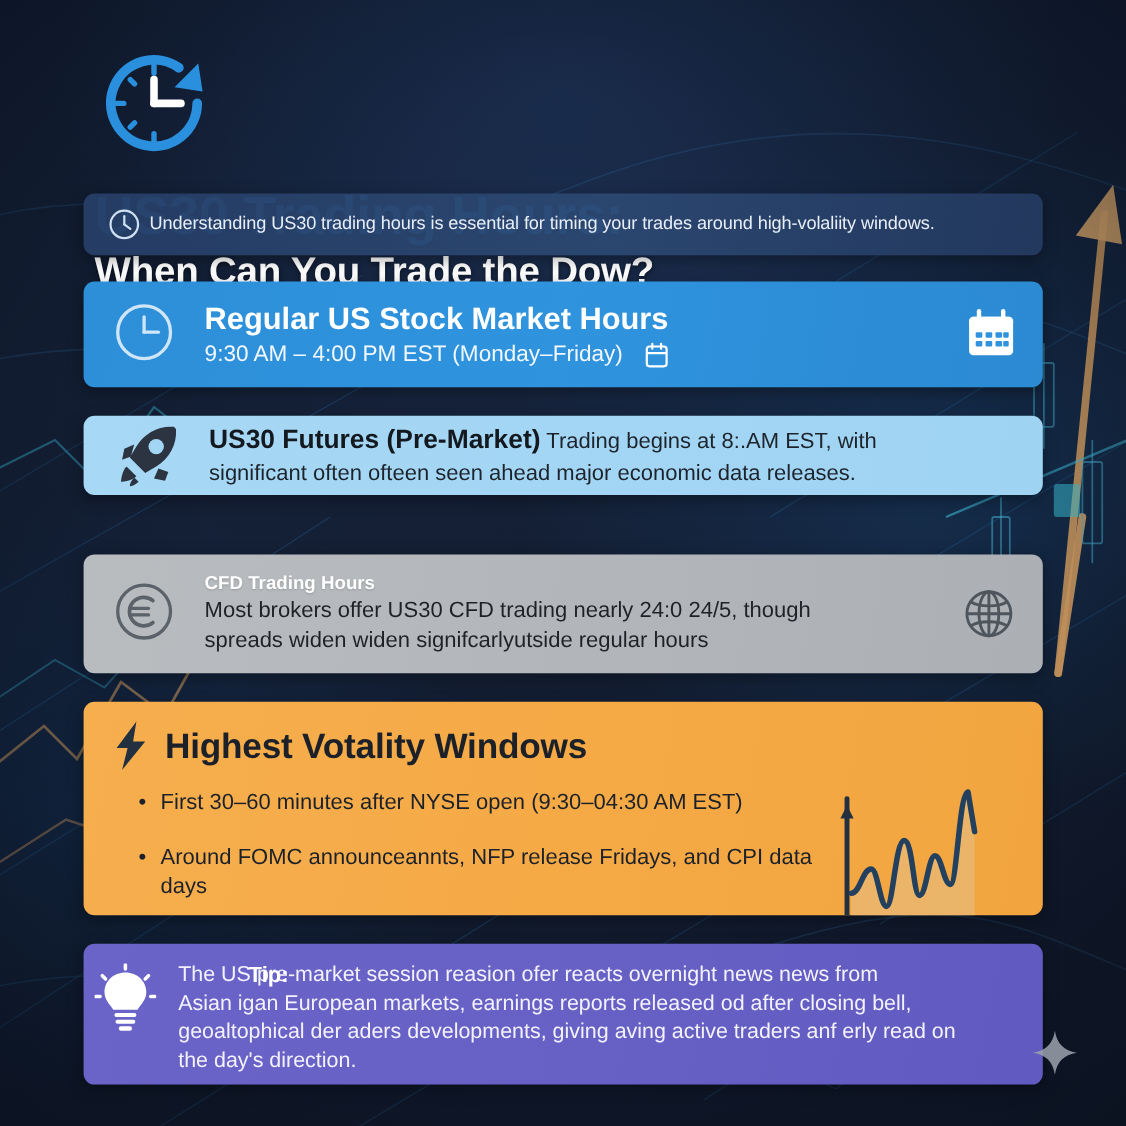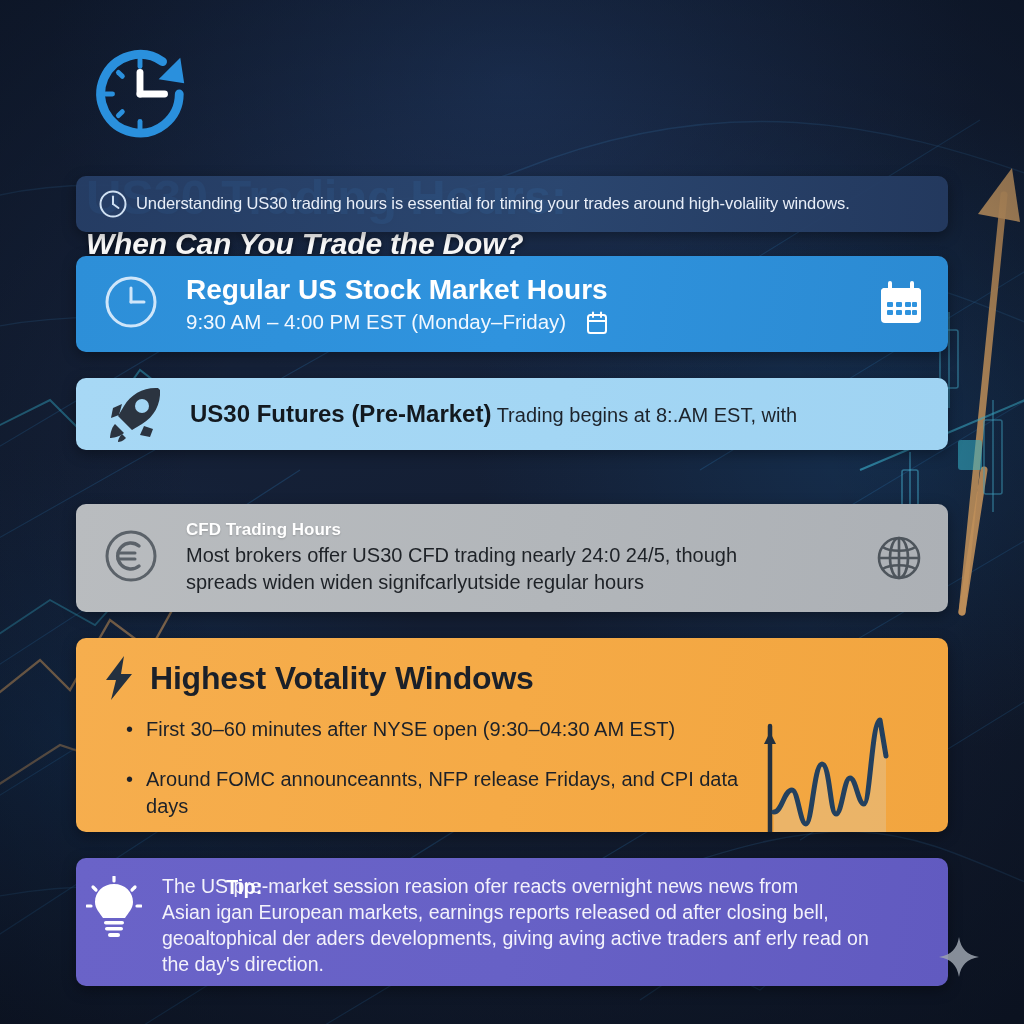--- a/index.html
+++ b/index.html
@@ -41,24 +41,23 @@
     display: flex; align-items: flex-start; gap: 18px; flex-direction: column;
   }
   .header-icon { width: 108px; height: 110px; flex: 0 0 108px; margin-top: 4px; }
   .header-text { padding-top: 6px; }
   .title-main {
     font-size: 49px; font-weight: bold; line-height: 1.04;
     color: #2f8fdd; letter-spacing: -0.2px;
     text-shadow: 0 2px 5px rgba(0,0,0,0.45);
   }
   .title-sub {
-    font-size: 30px; font-weight: bold; line-height: 1.12;
+    font-size: 35px; font-weight: bold; line-height: 1.12;
     color: #ffffff; margin-top: 4px; letter-spacing: -0.2px;
     text-shadow: 0 2px 5px rgba(0,0,0,0.5);
-    font-style: italic;
   }
 
   
   .card {
     position: absolute;
     left: 76px;
     width: 872px;
     border-radius: 10px;
     box-shadow: 0 4px 14px rgba(0,0,0,0.35);
     overflow: hidden;
@@ -313,20 +312,21 @@
           <path d="M13 46 C9 50, 8 58, 8 60 C10 60, 18 59, 22 55 Z"></path>
           <path d="M20 56 C17 59, 16 62, 16 64 C18 64, 21 63, 24 60 Z"></path>
         </g>
       </svg>
     </div>
     <div class="c-body">
       <div class="lb-line">
         <span class="lb-head">US30 Futures (Pre-Market)</span>
         <span>Trading begins at 8:.AM EST, with</span>
       </div>
+      <div class="lb-line">significant often ofteen seen ahead major economic data releases.</div>
     </div>
   </div>
 
   <div class="card card-gray">
     <div class="c-icon">
       <svg width="58" height="58" viewBox="0 0 58 58">
         <circle cx="29" cy="29" r="24" fill="none" stroke="#5b6269" stroke-width="3"></circle>
         <path d="M37 19 A13 13 0 1 0 37 39" fill="none" stroke="#5b6269" stroke-width="3.4" stroke-linecap="round"></path>
         <line x1="16" y1="26" x2="33" y2="26" stroke="#5b6269" stroke-width="3" stroke-linecap="round"></line>
         <line x1="16" y1="32" x2="33" y2="32" stroke="#5b6269" stroke-width="3" stroke-linecap="round"></line>

